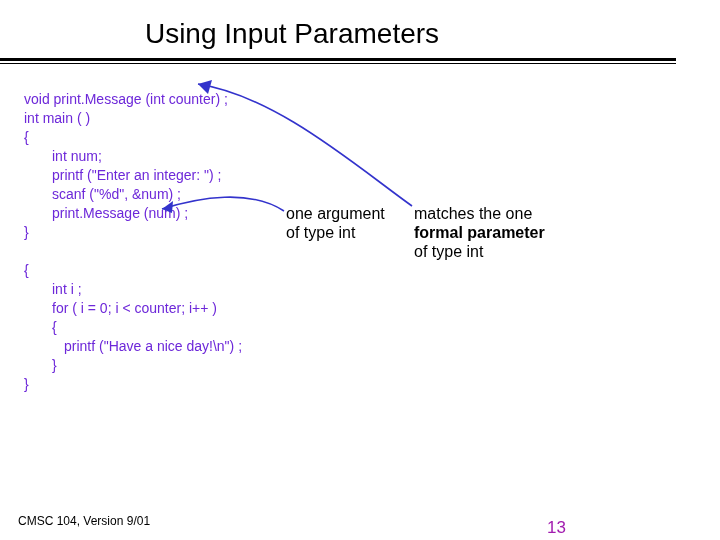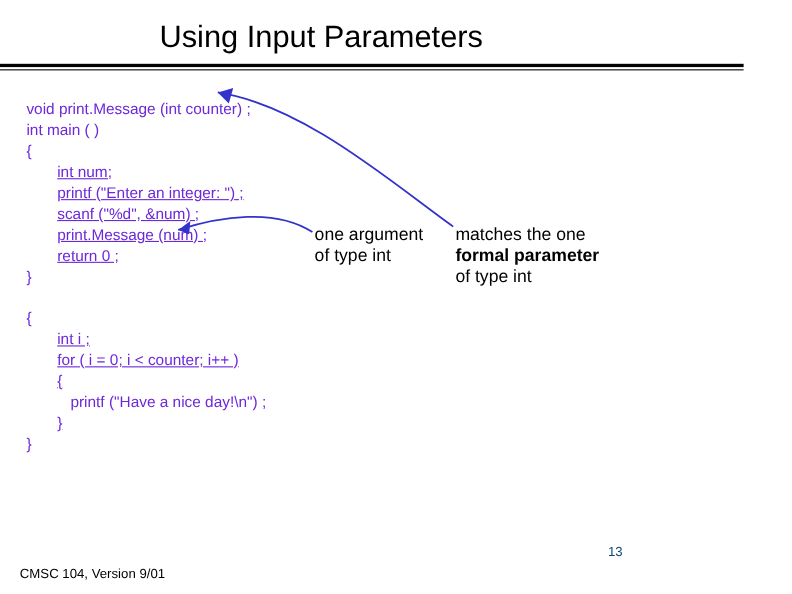--- a/index.html
+++ b/index.html
@@ -42,42 +42,42 @@
     position: relative;
     padding: 26px 24px 0 24px;
   }
   .code {
     font-family: Arial, Helvetica, sans-serif;
     font-size: 14px;
     line-height: 19px;
     color: #6d28d9;
     white-space: pre;
   }
-  .indent1 { padding-left: 28px; text-decoration: underline; }
+  .indent1 { padding-left: 28px; }
   .indent2 { padding-left: 40px; }
   .annot {
     position: absolute;
     font-size: 16px;
     line-height: 19px;
     color: #000;
   }
   .annot .bold { font-weight: bold; }
   .footer-left {
     position: absolute;
     left: 18px;
     bottom: 12px;
     font-size: 12px;
     color: #000;
   }
   .footer-right {
     position: absolute;
     right: 18px;
-    bottom: 32px;
-    font-size: 12px;
-    color: #0c4a6e;
+    bottom: 2px;
+    font-size: 17px;
+    color: #a21caf;
   }
   .arrow-svg {
     position: absolute;
     pointer-events: none;
   }
   .arrow-path {
     stroke: #3333cc;
     stroke-width: 1.6;
     fill: none;
   }
@@ -100,21 +100,20 @@
 
   <div class="content">
 
     <div class="code">void print.Message (int counter) ;</div>
     <div class="code">int main ( )</div>
     <div class="code">{</div>
     <div class="code indent1">int num;</div>
     <div class="code indent1">printf ("Enter an integer: ") ;</div>
     <div class="code indent1">scanf ("%d", &amp;num) ;</div>
     <div class="code indent1">print.Message (num) ;</div>
-    <div class="code indent1">return 0 ;</div>
     <div class="code">}</div>
 
     <div style="height:19px"></div>
 
     <div class="code">{</div>
     <div class="code indent1">int i ;</div>
     <div class="code indent1">for ( i = 0; i &lt; counter; i++ )</div>
     <div class="code indent1">{</div>
     <div class="code indent2">printf ("Have a nice day!\n") ;</div>
     <div class="code indent1">}</div>

